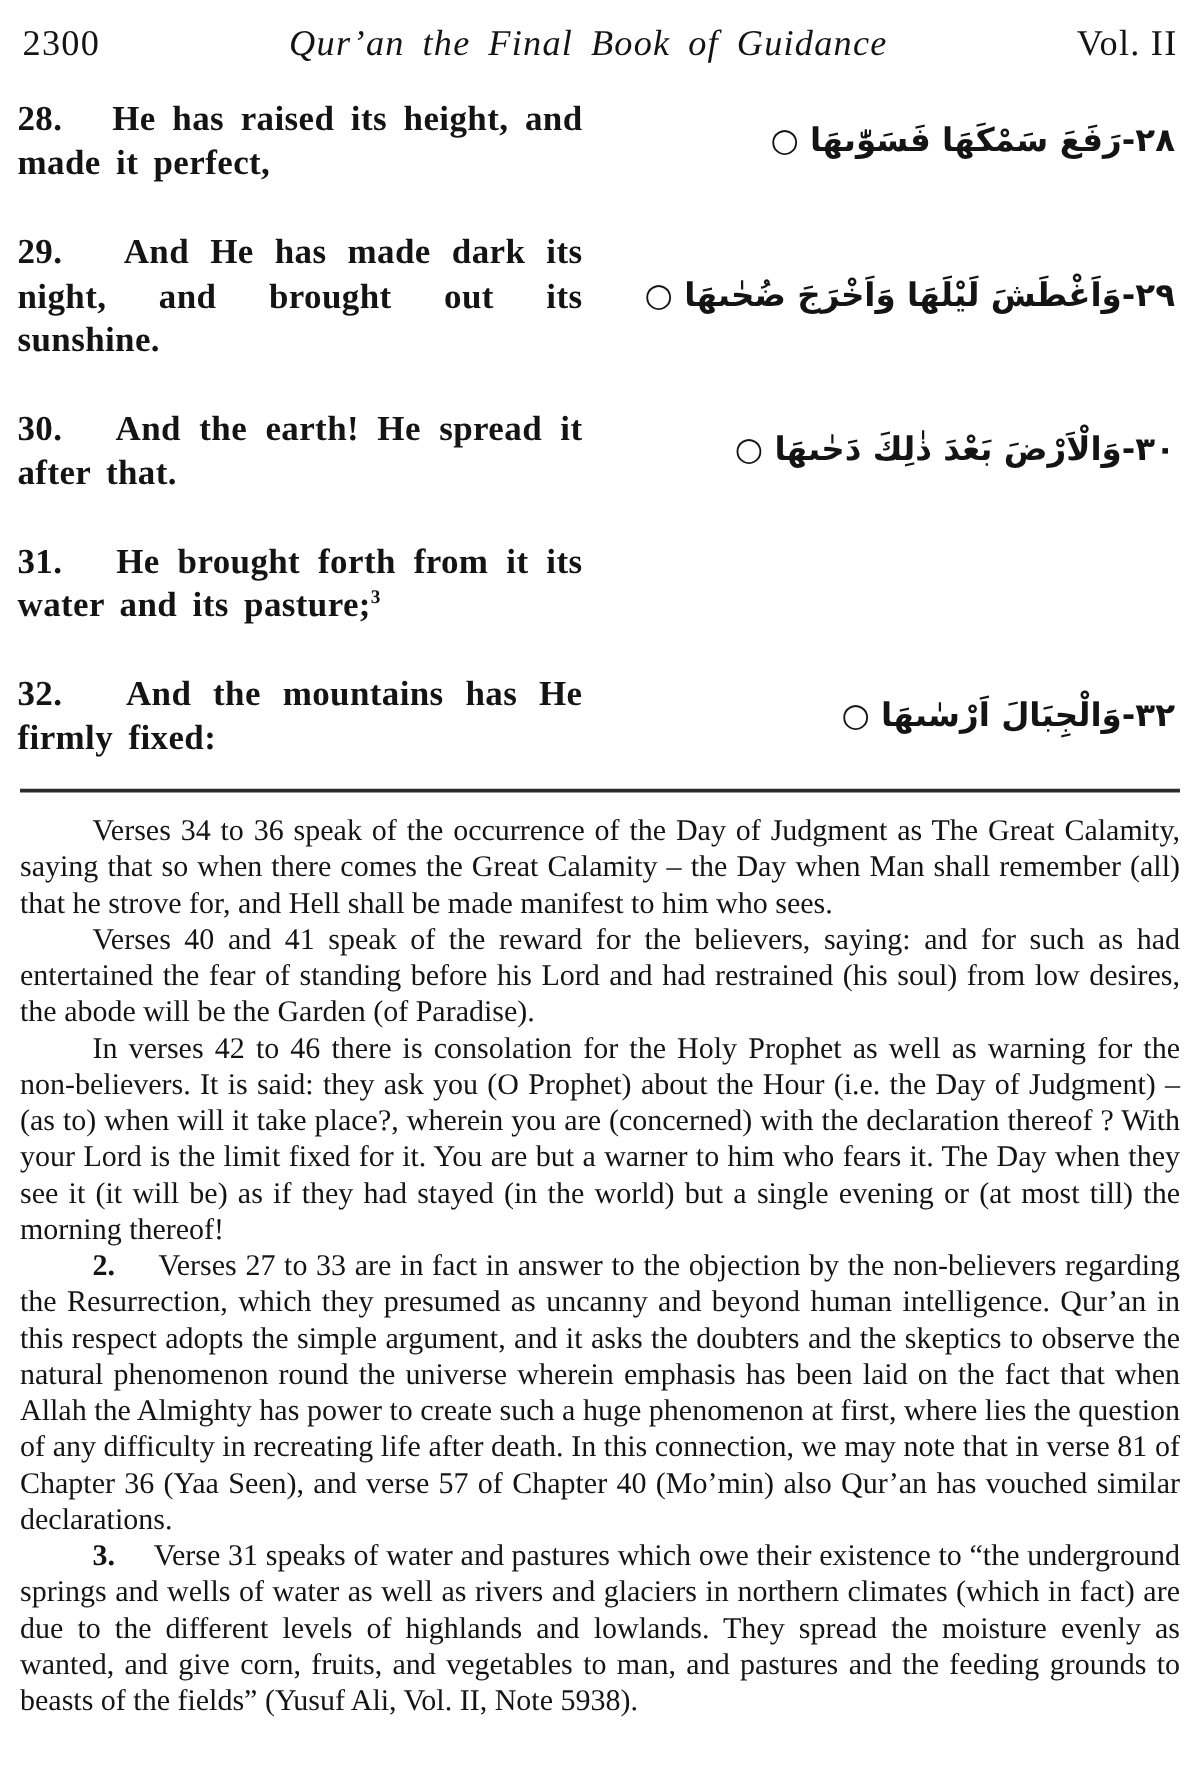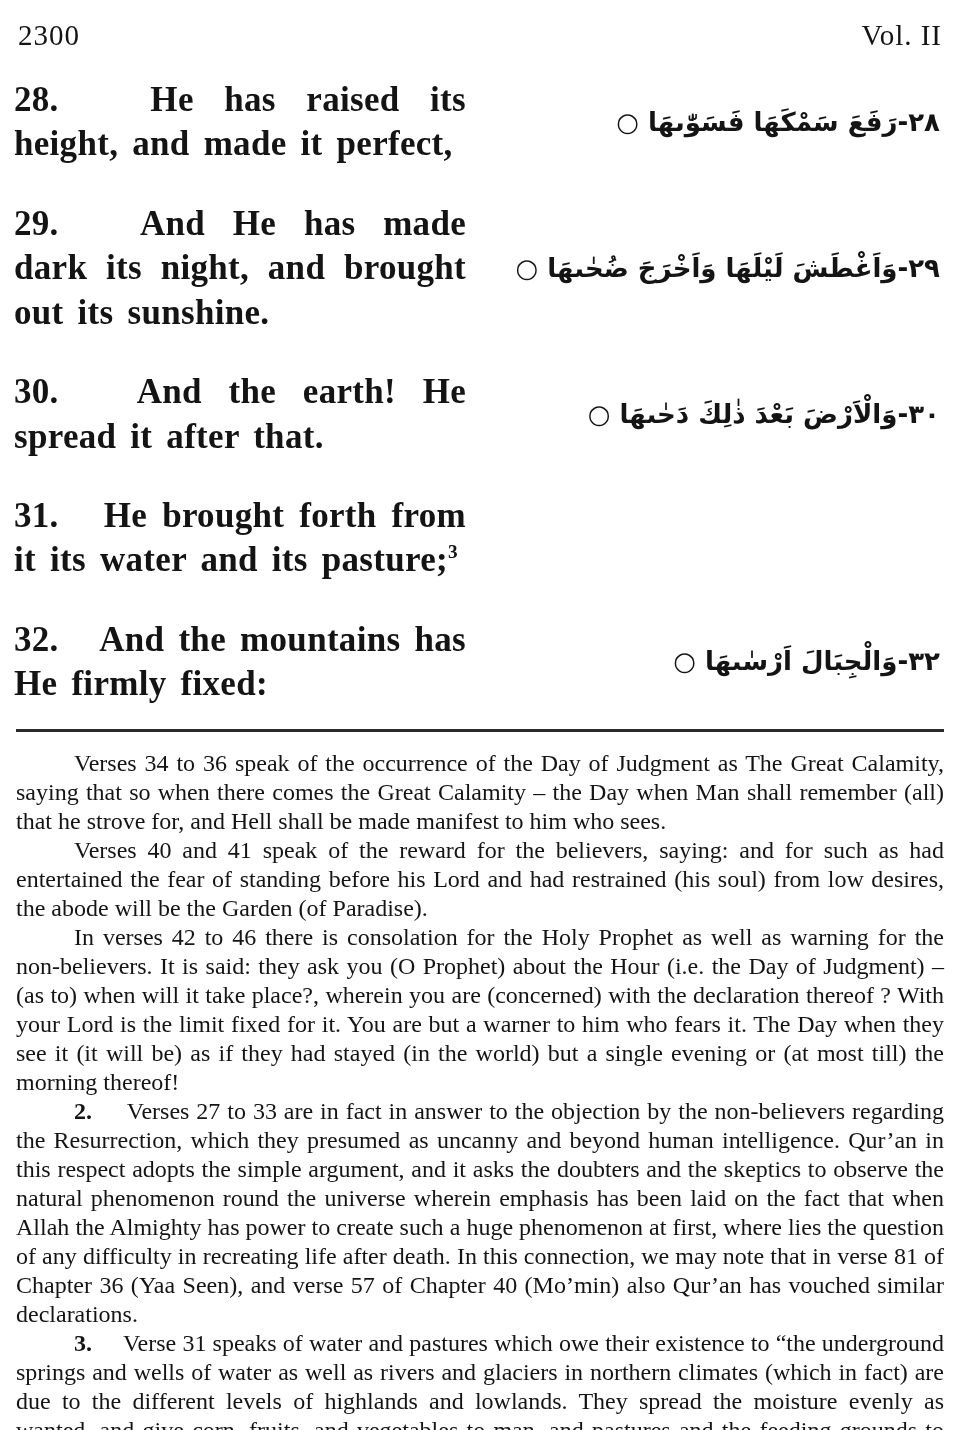--- a/index.html
+++ b/index.html
@@ -22,21 +22,21 @@
 
   
   .verses{margin-top:26px;}
   .verse-row{
     display:flex;justify-content:space-between;align-items:center;
     margin-bottom:35px;
   }
   .verse-row:last-child{margin-bottom:4px;}
   .verse-en{
     width:452px;
-    font-weight:bold;font-size:35px;line-height:1.27;
+    font-weight:bold;font-size:28px;line-height:1.27;
     text-align:justify;word-spacing:5px;letter-spacing:0.3px;
   }
   .verse-en sup{font-size:0.55em;line-height:0;}
   .verse-ar{
     max-width:480px;
     direction:rtl;text-align:right;white-space:nowrap;
     font-family:"DejaVu Sans", sans-serif;
     font-weight:bold;font-size:26px;line-height:1.6;
     padding-right:6px;
   }
@@ -60,20 +60,21 @@
   .bold{font-weight:bold;}
   .italic{margin-top:33px;}
 </style>
 </head>
 <body>
 
 <div class="page">
 
   <div class="page-header">
     <span class="page-num">2300</span>
+    <span class="book-title">Qur’an the Final Book of Guidance</span>
     <span class="volume">Vol. II</span>
   </div>
 
   <div class="verses">
       <div class="verse-row">
         <div class="verse-en"><span>28.&nbsp;&nbsp; He has raised its height, and made it perfect,</span></div>
         <div class="verse-ar" dir="rtl">٢٨-رَفَعَ سَمْكَهَا فَسَوّٰىهَا ○</div>
       </div>
       <div class="verse-row">
         <div class="verse-en"><span>29.&nbsp;&nbsp; And He has made dark its night, and brought out its sunshine.</span></div>

